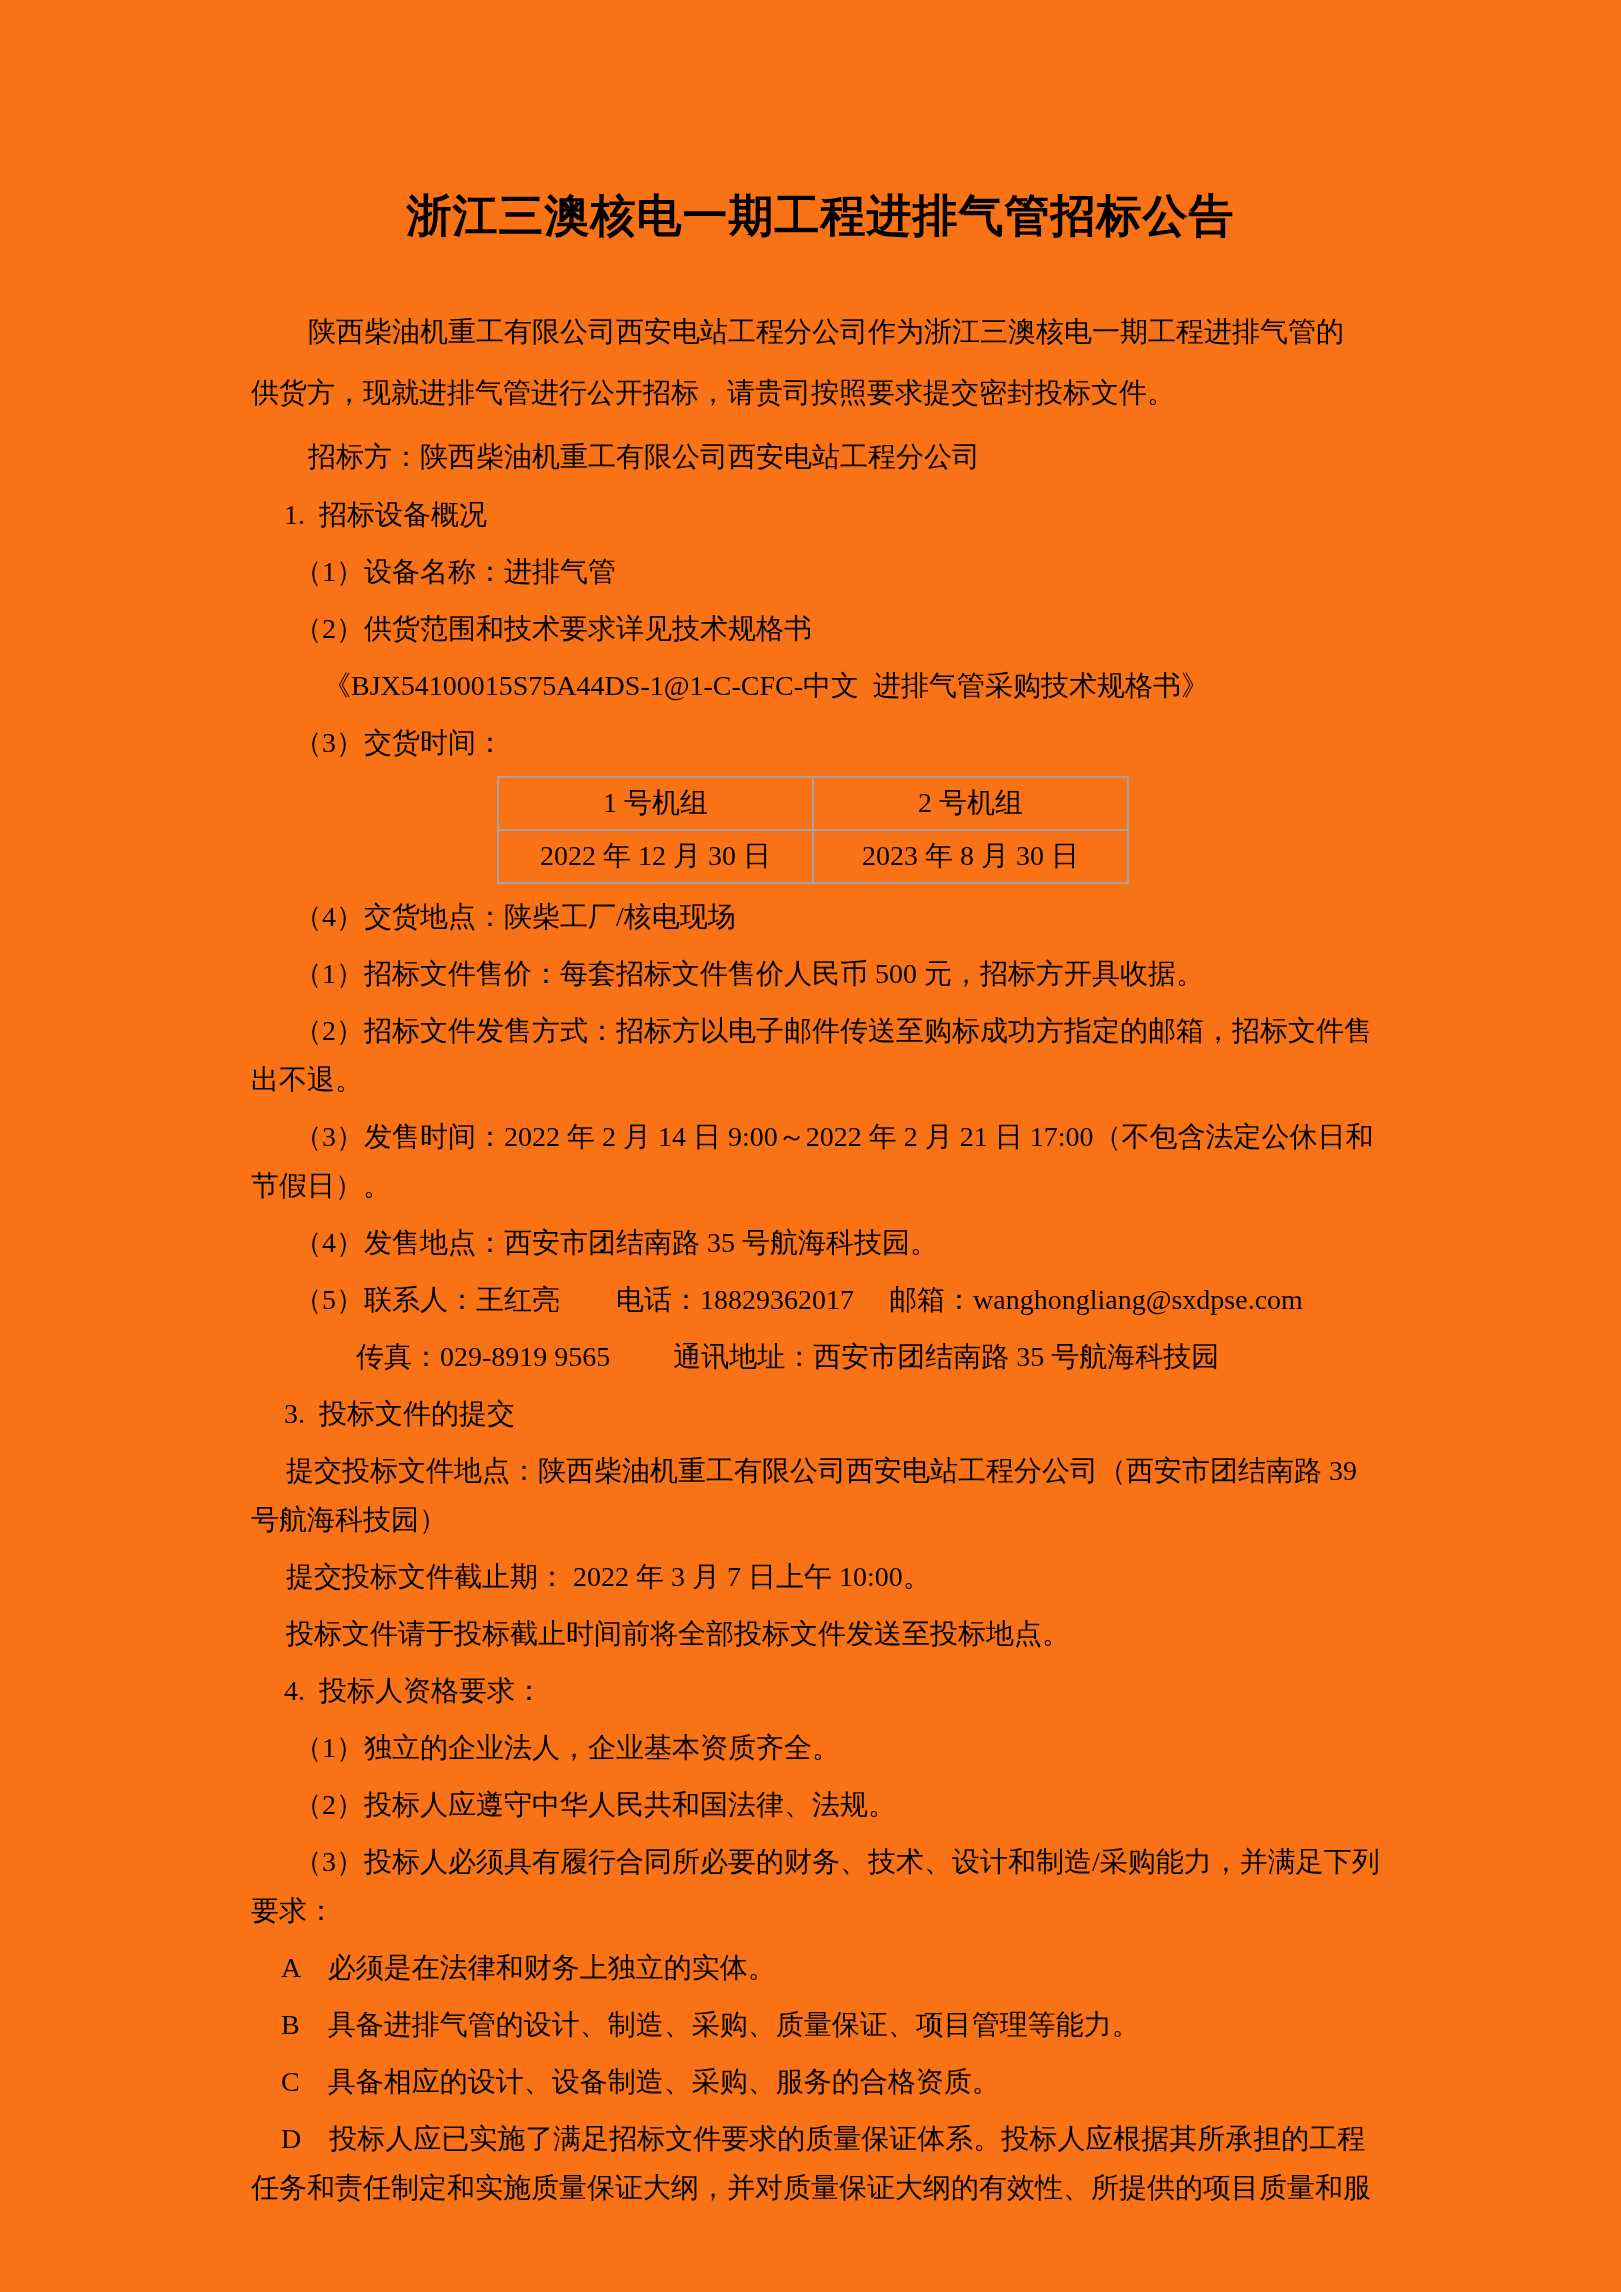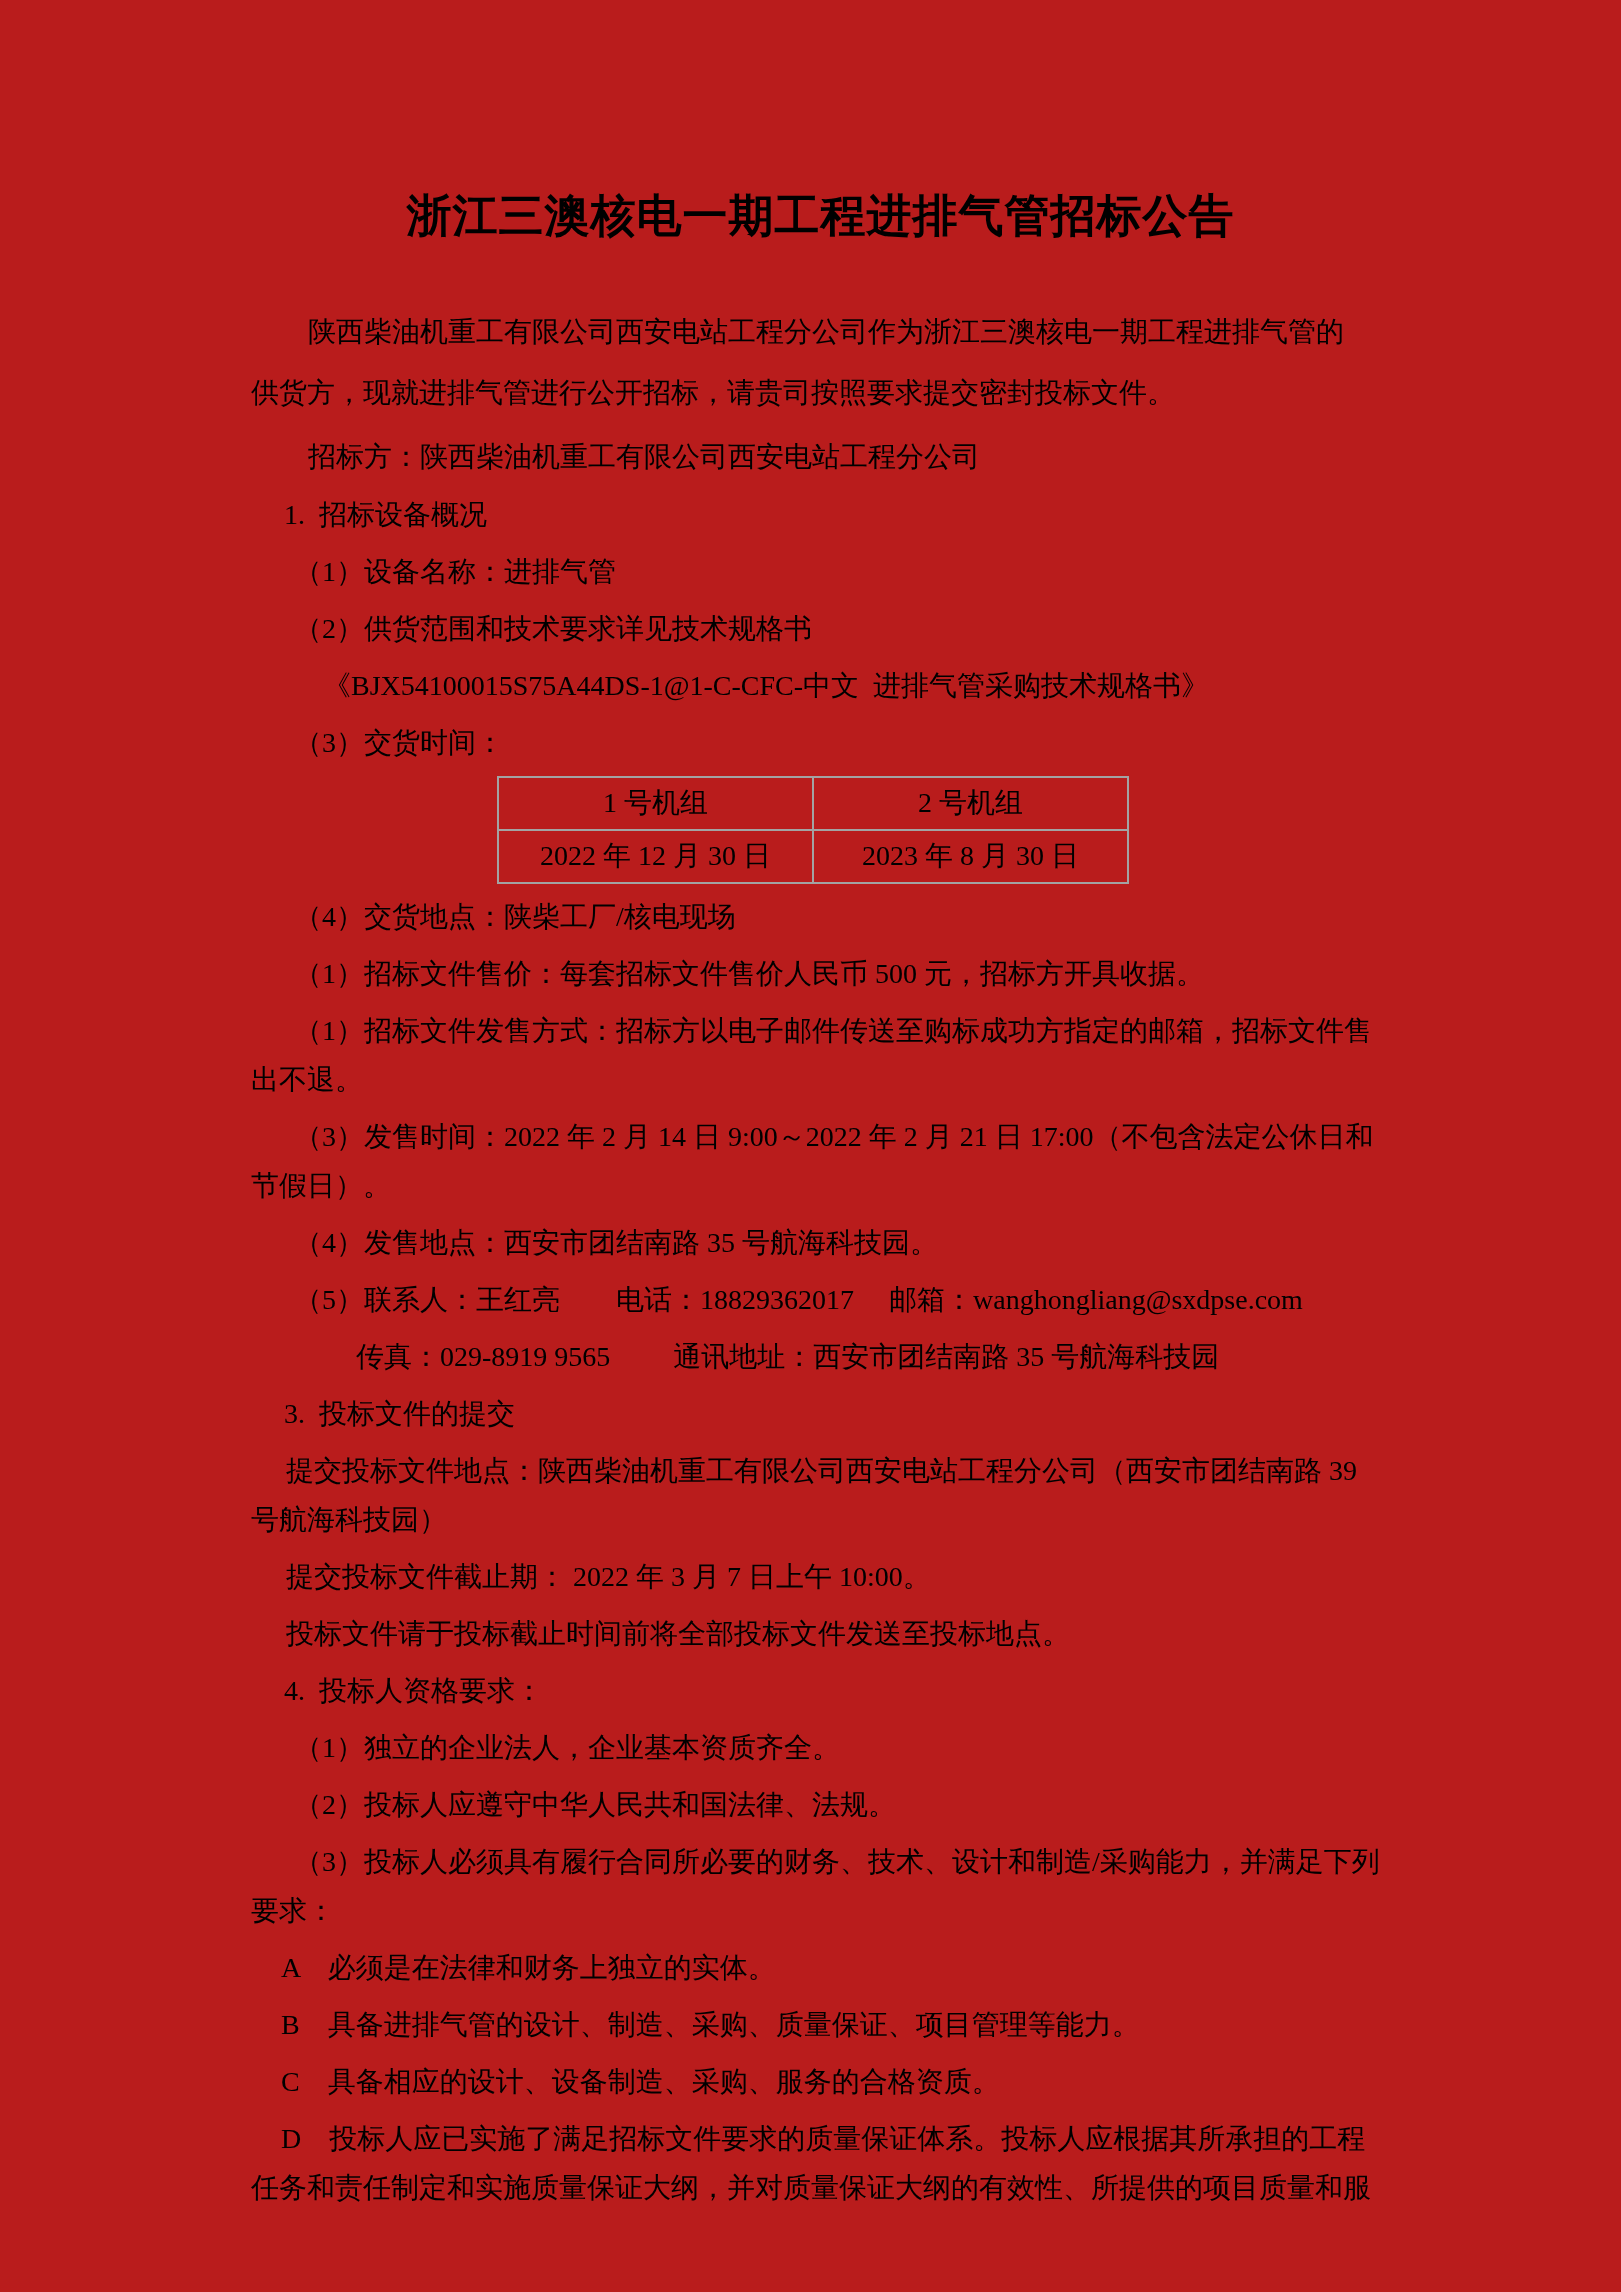--- a/index.html
+++ b/index.html
@@ -4,21 +4,21 @@
 <style>
   html, body {
     margin: 0;
     padding: 0;
     background: #ffffff;
   }
   .page {
     position: relative;
     width: 1621px;
     height: 2293px;
-    background: #b91c1c;
+    background: #f97316;
     color: #000000;
     font-family: "Liberation Serif", "DejaVu Serif", serif;
     box-sizing: border-box;
     padding: 189px 223px 0 243px;
     overflow: hidden;
   }
   .title {
     font-size: 45px;
     font-weight: bold;
     text-align: center;
@@ -85,21 +85,21 @@
     <tr>
       <td>2022 年 12 月 30 日</td>
       <td>2023 年 8 月 30 日</td>
     </tr>
   </tbody>
     </table>
 
   <p class="para paren">（4）交货地点：陕柴工厂/核电现场</p>
 
   <p class="para paren">（1）招标文件售价：每套招标文件售价人民币 500 元，招标方开具收据。</p>
-  <p class="para paren">（1）招标文件发售方式：招标方以电子邮件传送至购标成功方指定的邮箱，招标文件售
+  <p class="para paren">（2）招标文件发售方式：招标方以电子邮件传送至购标成功方指定的邮箱，招标文件售
 出不退。</p>
   <p class="para paren">（3）发售时间：2022 年 2 月 14 日 9:00～2022 年 2 月 21 日 17:00（不包含法定公休日和
 节假日）。</p>
   <p class="para paren">（4）发售地点：西安市团结南路 35 号航海科技园。</p>
   <p class="para paren">（5）联系人：王红亮　　电话：18829362017　 邮箱：wanghongliang@sxdpse.com</p>
   <p class="para fax">传真：029-8919 9565　　 通讯地址：西安市团结南路 35 号航海科技园</p>
 
   <p class="para num">3.  投标文件的提交</p>
   <p class="para submit">提交投标文件地点：陕西柴油机重工有限公司西安电站工程分公司（西安市团结南路 39
 号航海科技园）</p>

